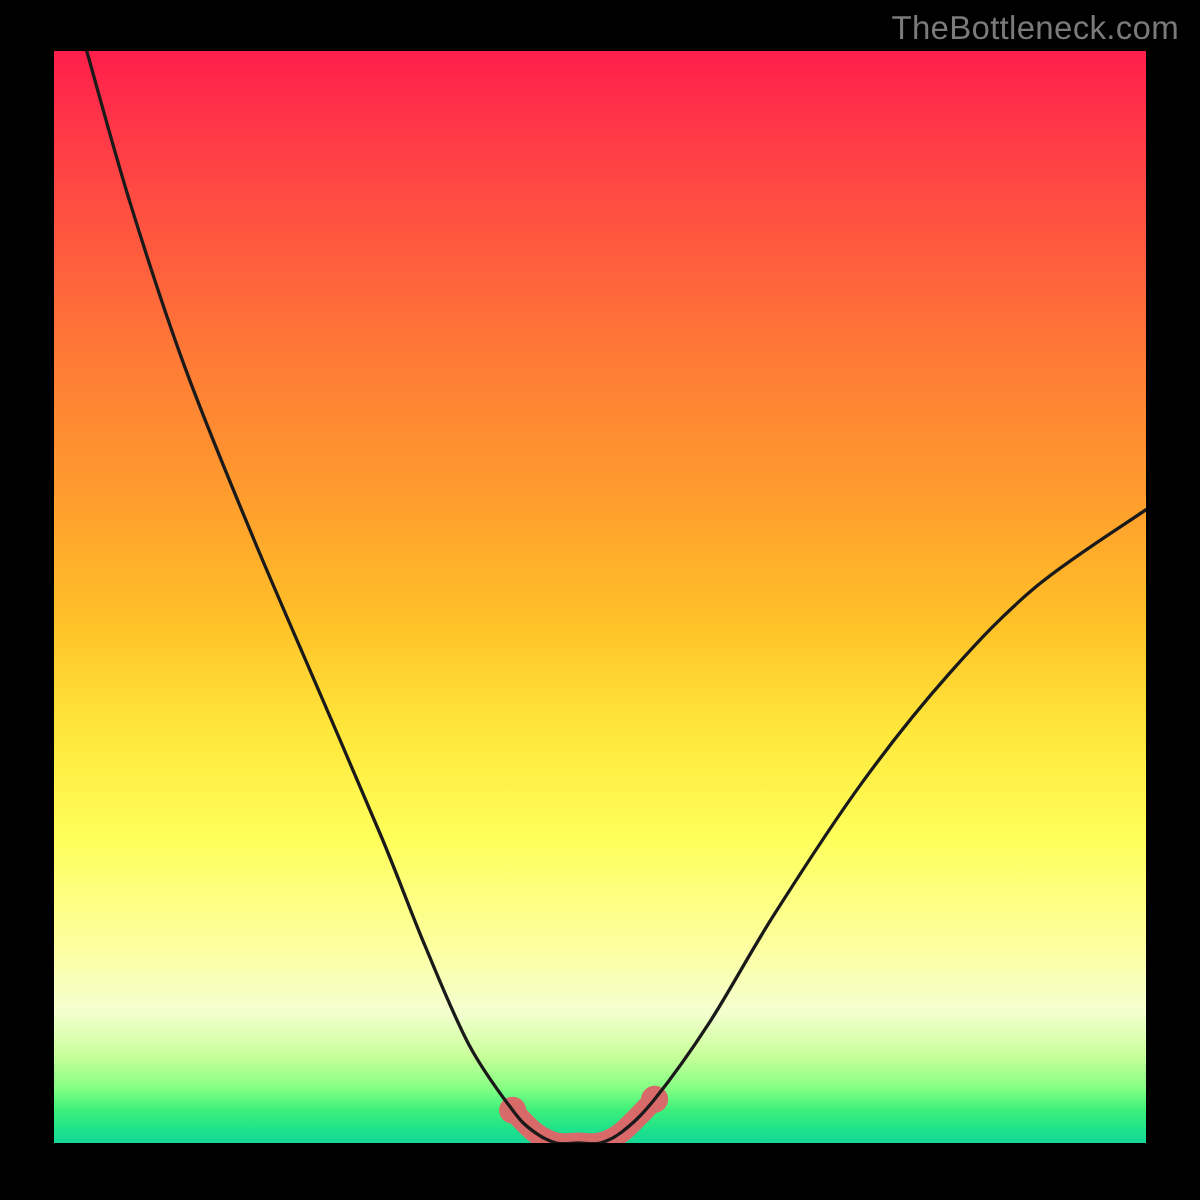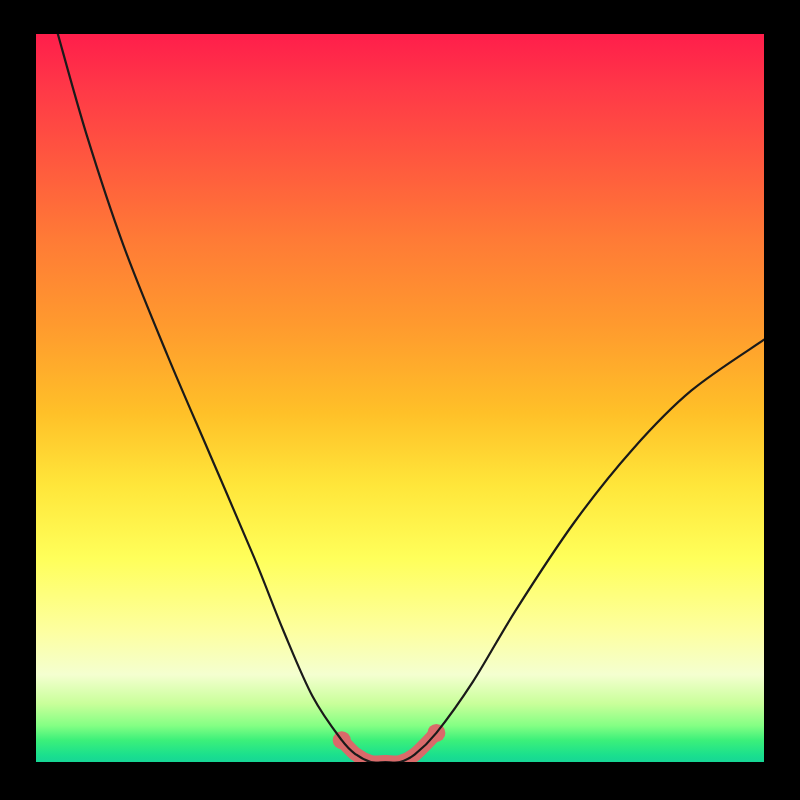--- a/index.html
+++ b/index.html
@@ -78,20 +78,21 @@
     stroke-linejoin: round;
   }
   .curve circle.knob {
     fill: #d96a6a;
   }
 </style>
 </head>
 <body>
 
 <div class="frame">
+  <div class="watermark">TheBottleneck.com</div>
 
   <div class="plot">
     <div class="gradient"></div>
     <svg class="curve" viewBox="0 0 728 728" preserveAspectRatio="none">
       <path class="thick" d="M 305.76,706.16 C 308.18666666666667,708.5866666666666 315.46666666666664,717.08 320.32,720.72 C 325.17333333333335,724.36 330.02666666666664,726.7866666666666 334.88,728 C 339.73333333333335,729.2133333333334 344.58666666666664,728 349.44,728 C 354.29333333333335,728 359.14666666666665,729.2133333333334 364,728 C 368.85333333333335,726.7866666666666 372.49333333333334,725.5733333333334 378.56,720.72 C 384.62666666666667,715.8666666666667 396.76000000000005,702.52 400.40000000000003,698.88"></path>
       <circle class="knob" r="9" cx="305.76" cy="706.16"></circle>
       <circle class="knob" r="9" cx="400.40000000000003" cy="698.88"></circle>
       <path class="main" d="M 21.84,0 C 26.693333333333335,16.98666666666666 40.040000000000006,66.73333333333329 50.96000000000001,101.91999999999996 C 61.88000000000001,137.10666666666663 74.01333333333334,174.72 87.36,211.12 C 100.70666666666666,247.52 116.47999999999999,285.13333333333327 131.04,320.31999999999994 C 145.6,355.5066666666666 160.16,388.26666666666665 174.72,422.24 C 189.28,456.21333333333337 206.26666666666668,495.03999999999996 218.4,524.16 C 230.53333333333333,553.28 237.81333333333333,573.9066666666668 247.52,596.96 C 257.2266666666667,620.0133333333333 266.93333333333334,644.28 276.64,662.48 C 286.34666666666664,680.6800000000001 298.48,696.4533333333333 305.76,706.16 C 313.03999999999996,715.8666666666667 315.46666666666664,717.08 320.32,720.72 C 325.17333333333335,724.36 330.02666666666664,726.7866666666666 334.88,728 C 339.73333333333335,729.2133333333334 344.58666666666664,728 349.44,728 C 354.29333333333335,728 359.14666666666665,729.2133333333334 364,728 C 368.85333333333335,726.7866666666666 372.49333333333334,725.5733333333334 378.56,720.72 C 384.62666666666667,715.8666666666667 390.6933333333334,711.0133333333333 400.40000000000003,698.88 C 410.1066666666667,686.7466666666667 423.4533333333334,668.5466666666666 436.8,647.92 C 450.14666666666665,627.2933333333333 463.49333333333334,601.8133333333333 480.48,575.12 C 497.4666666666667,548.4266666666667 519.3066666666667,514.4533333333334 538.72,487.76 C 558.1333333333333,461.06666666666666 577.5466666666666,436.79999999999995 596.9599999999999,414.96 C 616.3733333333332,393.12 633.36,374.91999999999996 655.2,356.71999999999997 C 677.0400000000001,338.52 715.8666666666667,314.2533333333334 728,305.76000000000005"></path>
     </svg>
   </div>

